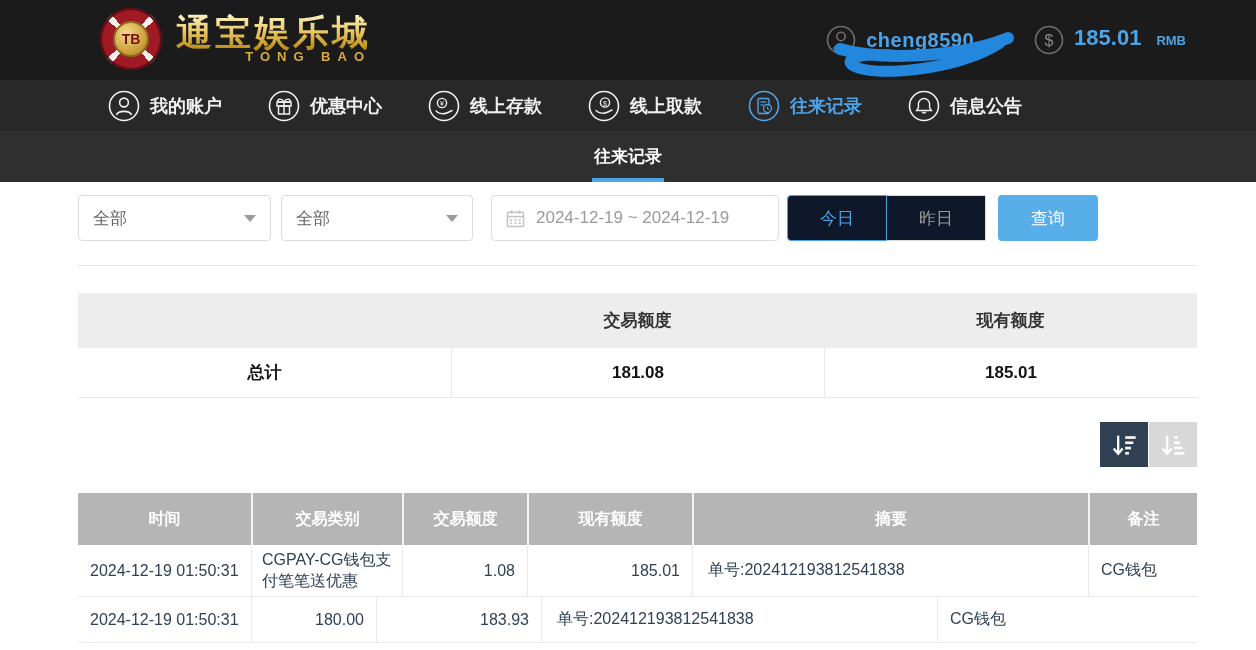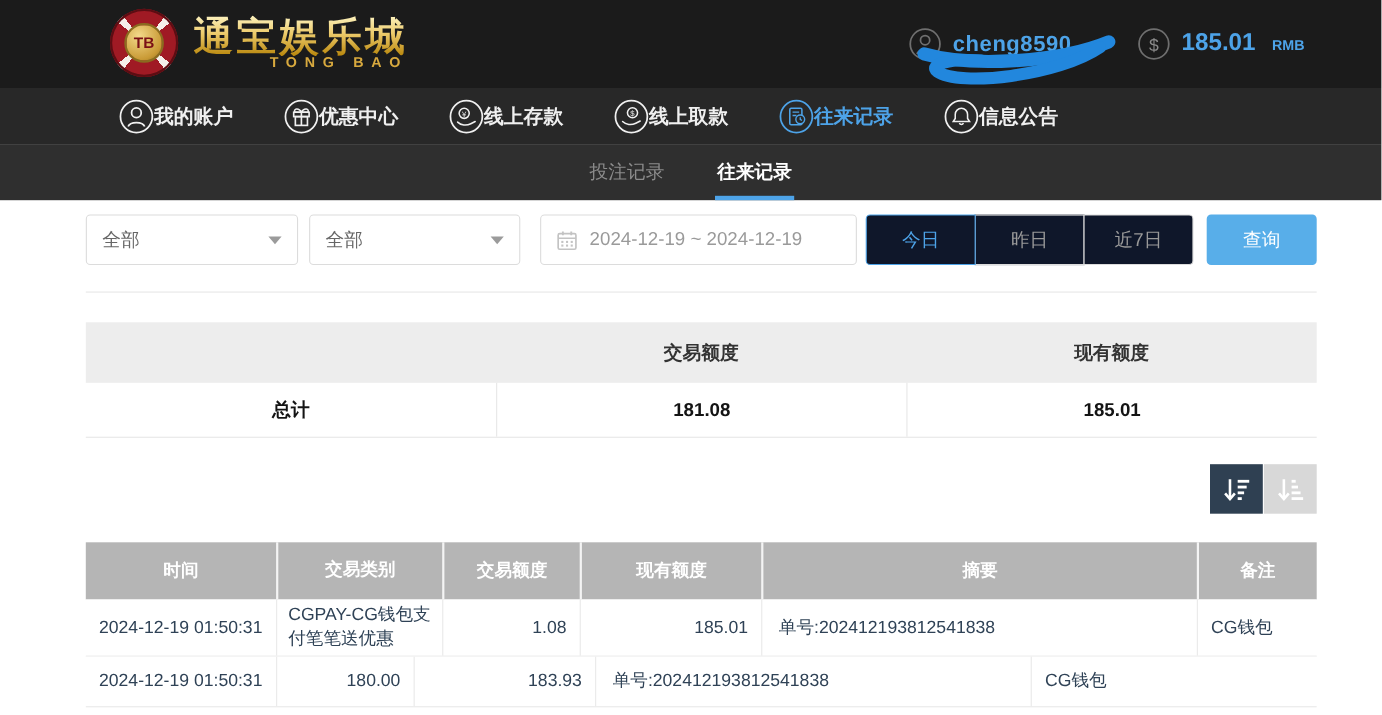--- a/index.html
+++ b/index.html
@@ -26,21 +26,21 @@
   .user-name-wrap { position:relative; }
   .user-name { font-size:20px; font-weight:600; color:#4da3e8; letter-spacing:.5px; }
   .scribble { position:absolute; left:-34px; top:-6px; width:190px; height:52px; overflow:visible; pointer-events:none; }
   .balance-num { font-size:22px; color:#4da3e8; font-weight:600; }
   .balance-cur { font-size:13px; color:#4da3e8; font-weight:bold; margin-left:5px; }
   .hr-block.balance { align-items:baseline; }
   .hr-block.balance .circle-icon { align-self:center; }
 
   
   .nav-bar { height:51px; background:#282828; display:flex; align-items:center; padding-left:108px; gap:46px; }
-  .nav-item { display:flex; align-items:center; color:#f0f0f0; cursor:pointer; }
+  .nav-item { display:flex; align-items:center; gap:10px; color:#f0f0f0; cursor:pointer; }
   .nav-item .nav-label { font-size:18px; font-weight:bold; }
   .nav-item.active { color:#4da3e8; }
   .nav-icon { width:32px; height:32px; }
 
   
   .subtab-bar { height:51px; background:#2f2f2f; display:flex; justify-content:center; gap:44px; }
   .subtab { position:relative; display:flex; align-items:center; font-size:17px; color:#8c8c8c; cursor:pointer; padding:0 2px; }
   .subtab.active { color:#ffffff; font-weight:bold; }
   .subtab.active .tab-underline { position:absolute; left:0; right:0; bottom:0; height:4px; background:#4da3e8; }
 
@@ -190,23 +190,20 @@
     <svg class="nav-icon" viewBox="0 0 32 32">
       <circle cx="16" cy="16" r="14.5" fill="none" stroke="currentColor" stroke-width="1.6"></circle>
       <path d="M16 8.5a5.6 5.6 0 0 0-5.6 5.6v3.6l-1.8 2.8h14.8l-1.8-2.8v-3.6A5.6 5.6 0 0 0 16 8.5z" fill="none" stroke="currentColor" stroke-width="1.4"></path>
       <path d="M14.2 21.8a1.9 1.9 0 0 0 3.6 0" fill="none" stroke="currentColor" stroke-width="1.4"></path>
     </svg>
     <span class="nav-label">信息公告</span>
   </div>
 </div>
 
 <div class="subtab-bar">
-  <div class="subtab">
-    <span>投注记录</span>
-  </div>
   <div class="subtab active">
     <span>往来记录</span>
     <div class="tab-underline"></div>
   </div>
 </div>
 
 <div class="container">
 
   <div class="filter-row">
     <div class="select s1">
@@ -234,23 +231,20 @@
       </svg>
       <span>2024-12-19 ~ 2024-12-19</span>
     </div>
     <div class="quick-group">
       <div class="quick-btn first active">
         <span>今日</span>
       </div>
       <div class="quick-btn">
         <span>昨日</span>
       </div>
-      <div class="quick-btn last">
-        <span>近7日</span>
-      </div>
     </div>
     <button class="search-btn">
       <span>查询</span>
     </button>
   </div>
 
   <div class="divider"></div>
 
   <div class="summary">
     <div class="sum-head">

